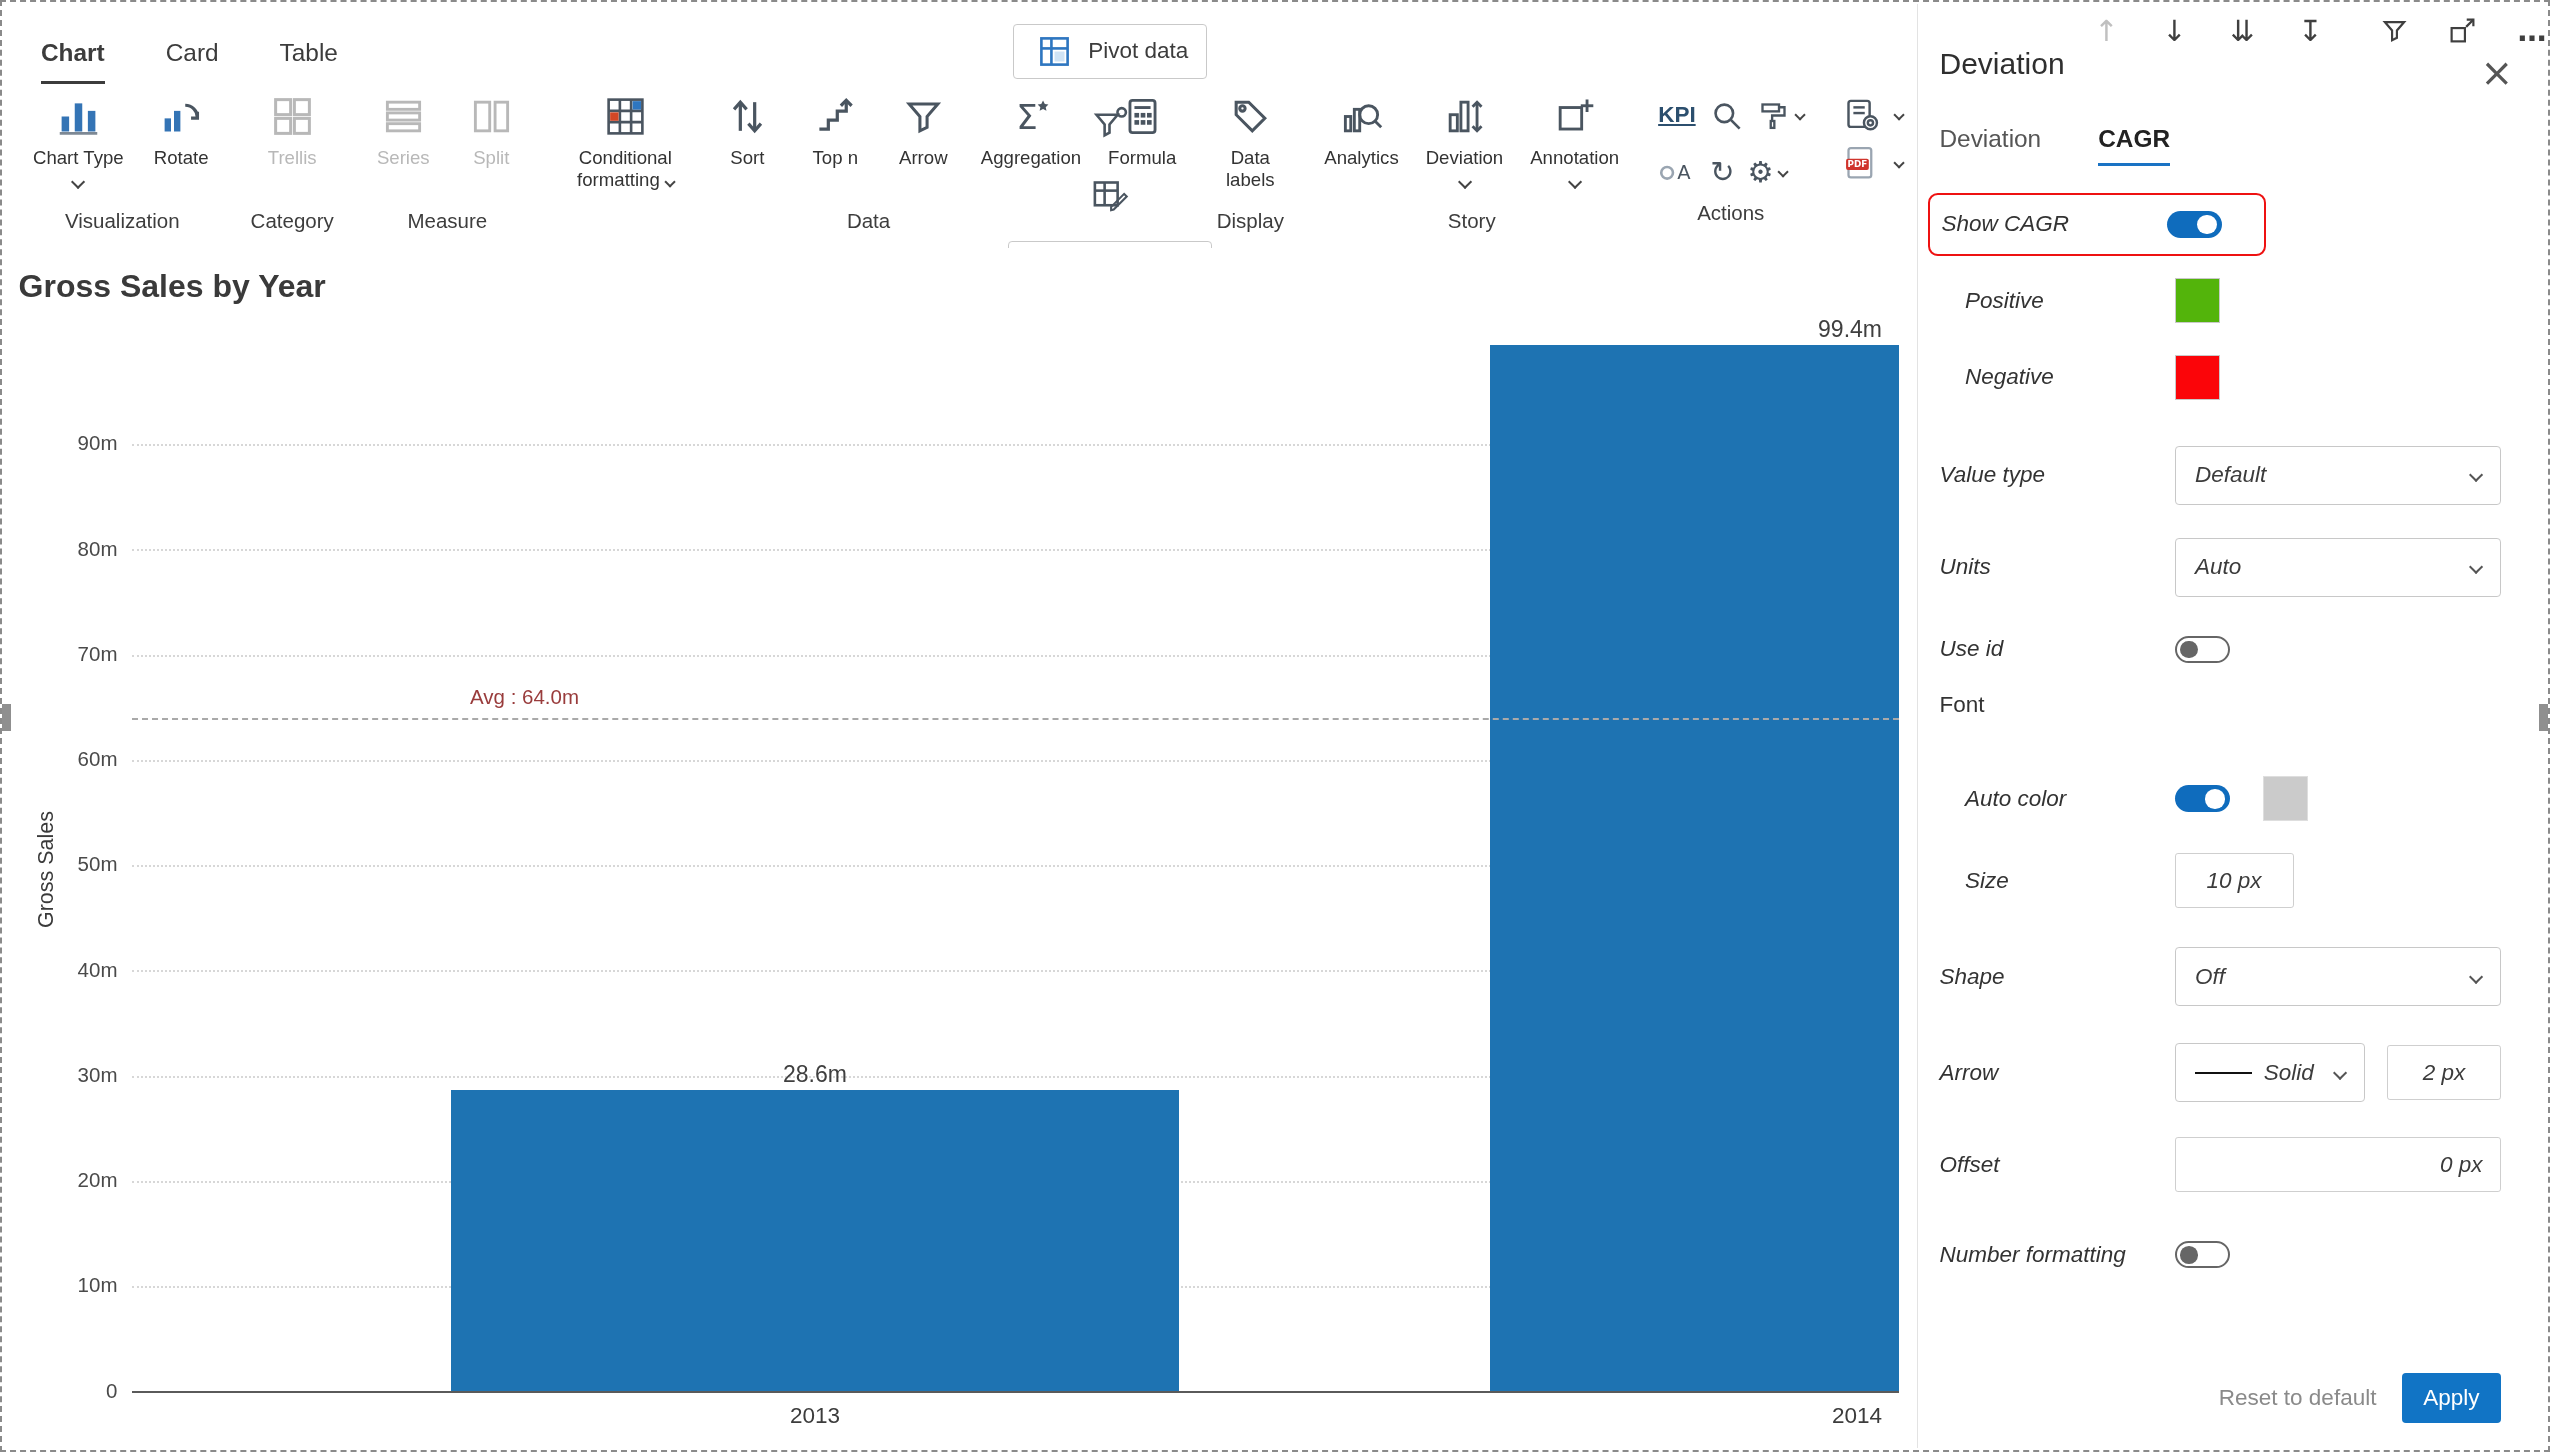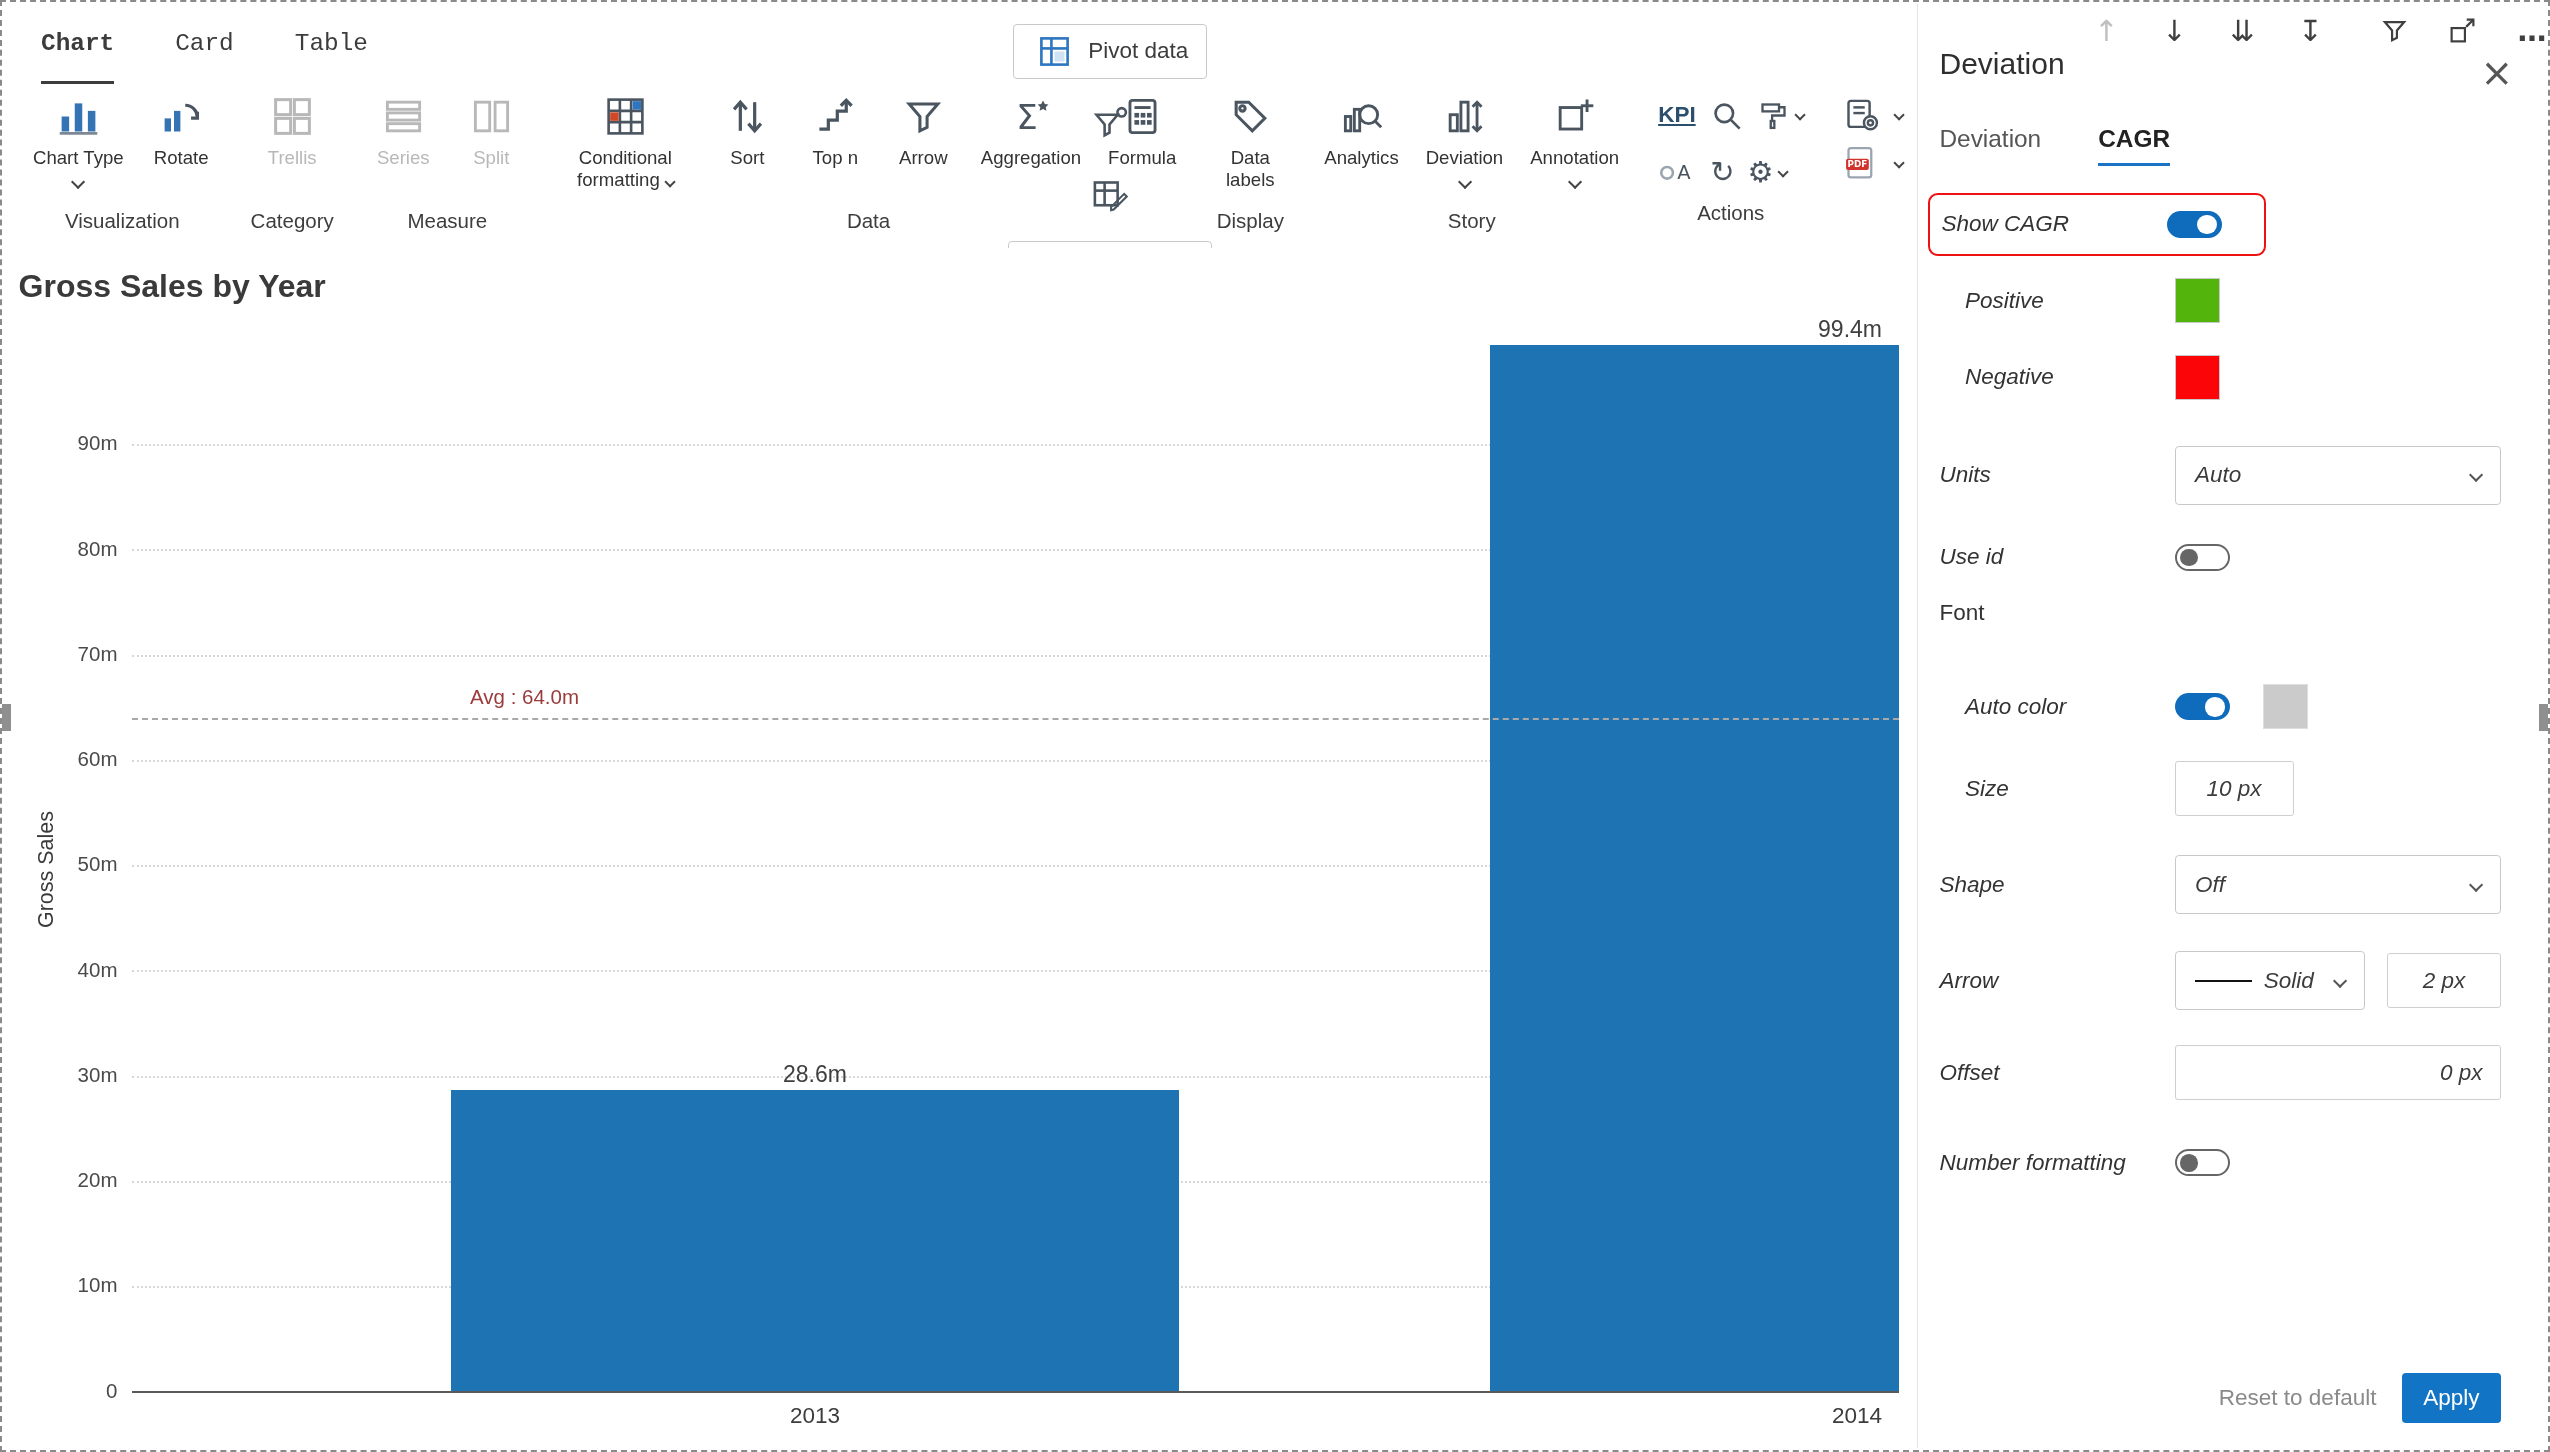--- a/index.html
+++ b/index.html
@@ -4,21 +4,21 @@
 <style>
   * { box-sizing: border-box; margin: 0; padding: 0; }
   html,body { width:2550px; height:1452px; background:#fff; overflow:hidden;
     font-family:"Liberation Sans", sans-serif; color:#333; }
   .window { position:absolute; inset:0; border:2px dashed #8a8a8a; background:#fff; }
   .glyph { font-family:"DejaVu Sans", sans-serif; }
 
   
   .ribbon { position:absolute; left:0; top:0; width:1915px; height:246px; background:#fff; }
   .tabs-row { position:relative; height:82px; display:flex; align-items:flex-end; padding-left:39px; gap:61px; }
-  .rtab { font-size:24.4px; color:#3c3c3c; padding-bottom:24px; border-bottom:3.9px solid transparent; cursor:pointer;font-family:Liberation Mono, monospace; }
+  .rtab { font-size:24.4px; color:#3c3c3c; padding-bottom:14px; border-bottom:3.9px solid transparent; cursor:pointer; }
   .rtab.active { border-bottom-color:#3c3c3c; font-weight:bold; }
   .quick-cluster { position:absolute; left:1006px; top:21.5px; display:flex; align-items:center; gap:21.5px;flex-direction:column; }
   .qbtn { display:flex; align-items:center; gap:11.7px; border:1px solid #c9c9c9; border-radius:3.9px;
     padding:9.8px 17.6px; font-size:22.5px; color:#3c3c3c; background:#fff; height:55px; }
   .qicon { display:flex; align-items:center; justify-content:center; width:45px; height:49px; }
 
   .tools-row { display:flex; align-items:flex-start; padding-left:31px; margin-top:2px; }
   .grp { display:flex; flex-direction:column; align-items:center; margin-right:39px; }
   .grp-btns { display:flex; align-items:flex-start; gap:27px; height:115px; padding-top:5.9px; }
   .grp-label { font-size:20.5px; color:#3d3d3d; margin-top:7.8px; }
@@ -502,20 +502,27 @@
           </div>
       </div>
 
       <div class="prow" style="height:51px; margin-bottom:43px">
         <div class="plabel indent">Negative</div>
         <div class="pctrl">
             <span class="swatch" id="negative-swatch" style="background: rgb(251, 5, 9);"></span>
           </div>
       </div>
 
+      <div class="prow" style="margin-bottom:33px">
+        <div class="plabel">Value type</div>
+        <div class="dd dd-fill">
+          <span>Default</span>
+          <span class="chev"></span>
+        </div>
+      </div>
 
       <div class="prow" style="margin-bottom:29px">
         <div class="plabel">Units</div>
         <div class="dd dd-fill">
           <span>Auto</span>
           <span class="chev"></span>
         </div>
       </div>
 
       <div class="prow" style="height:47px; margin-bottom:19.5px">

